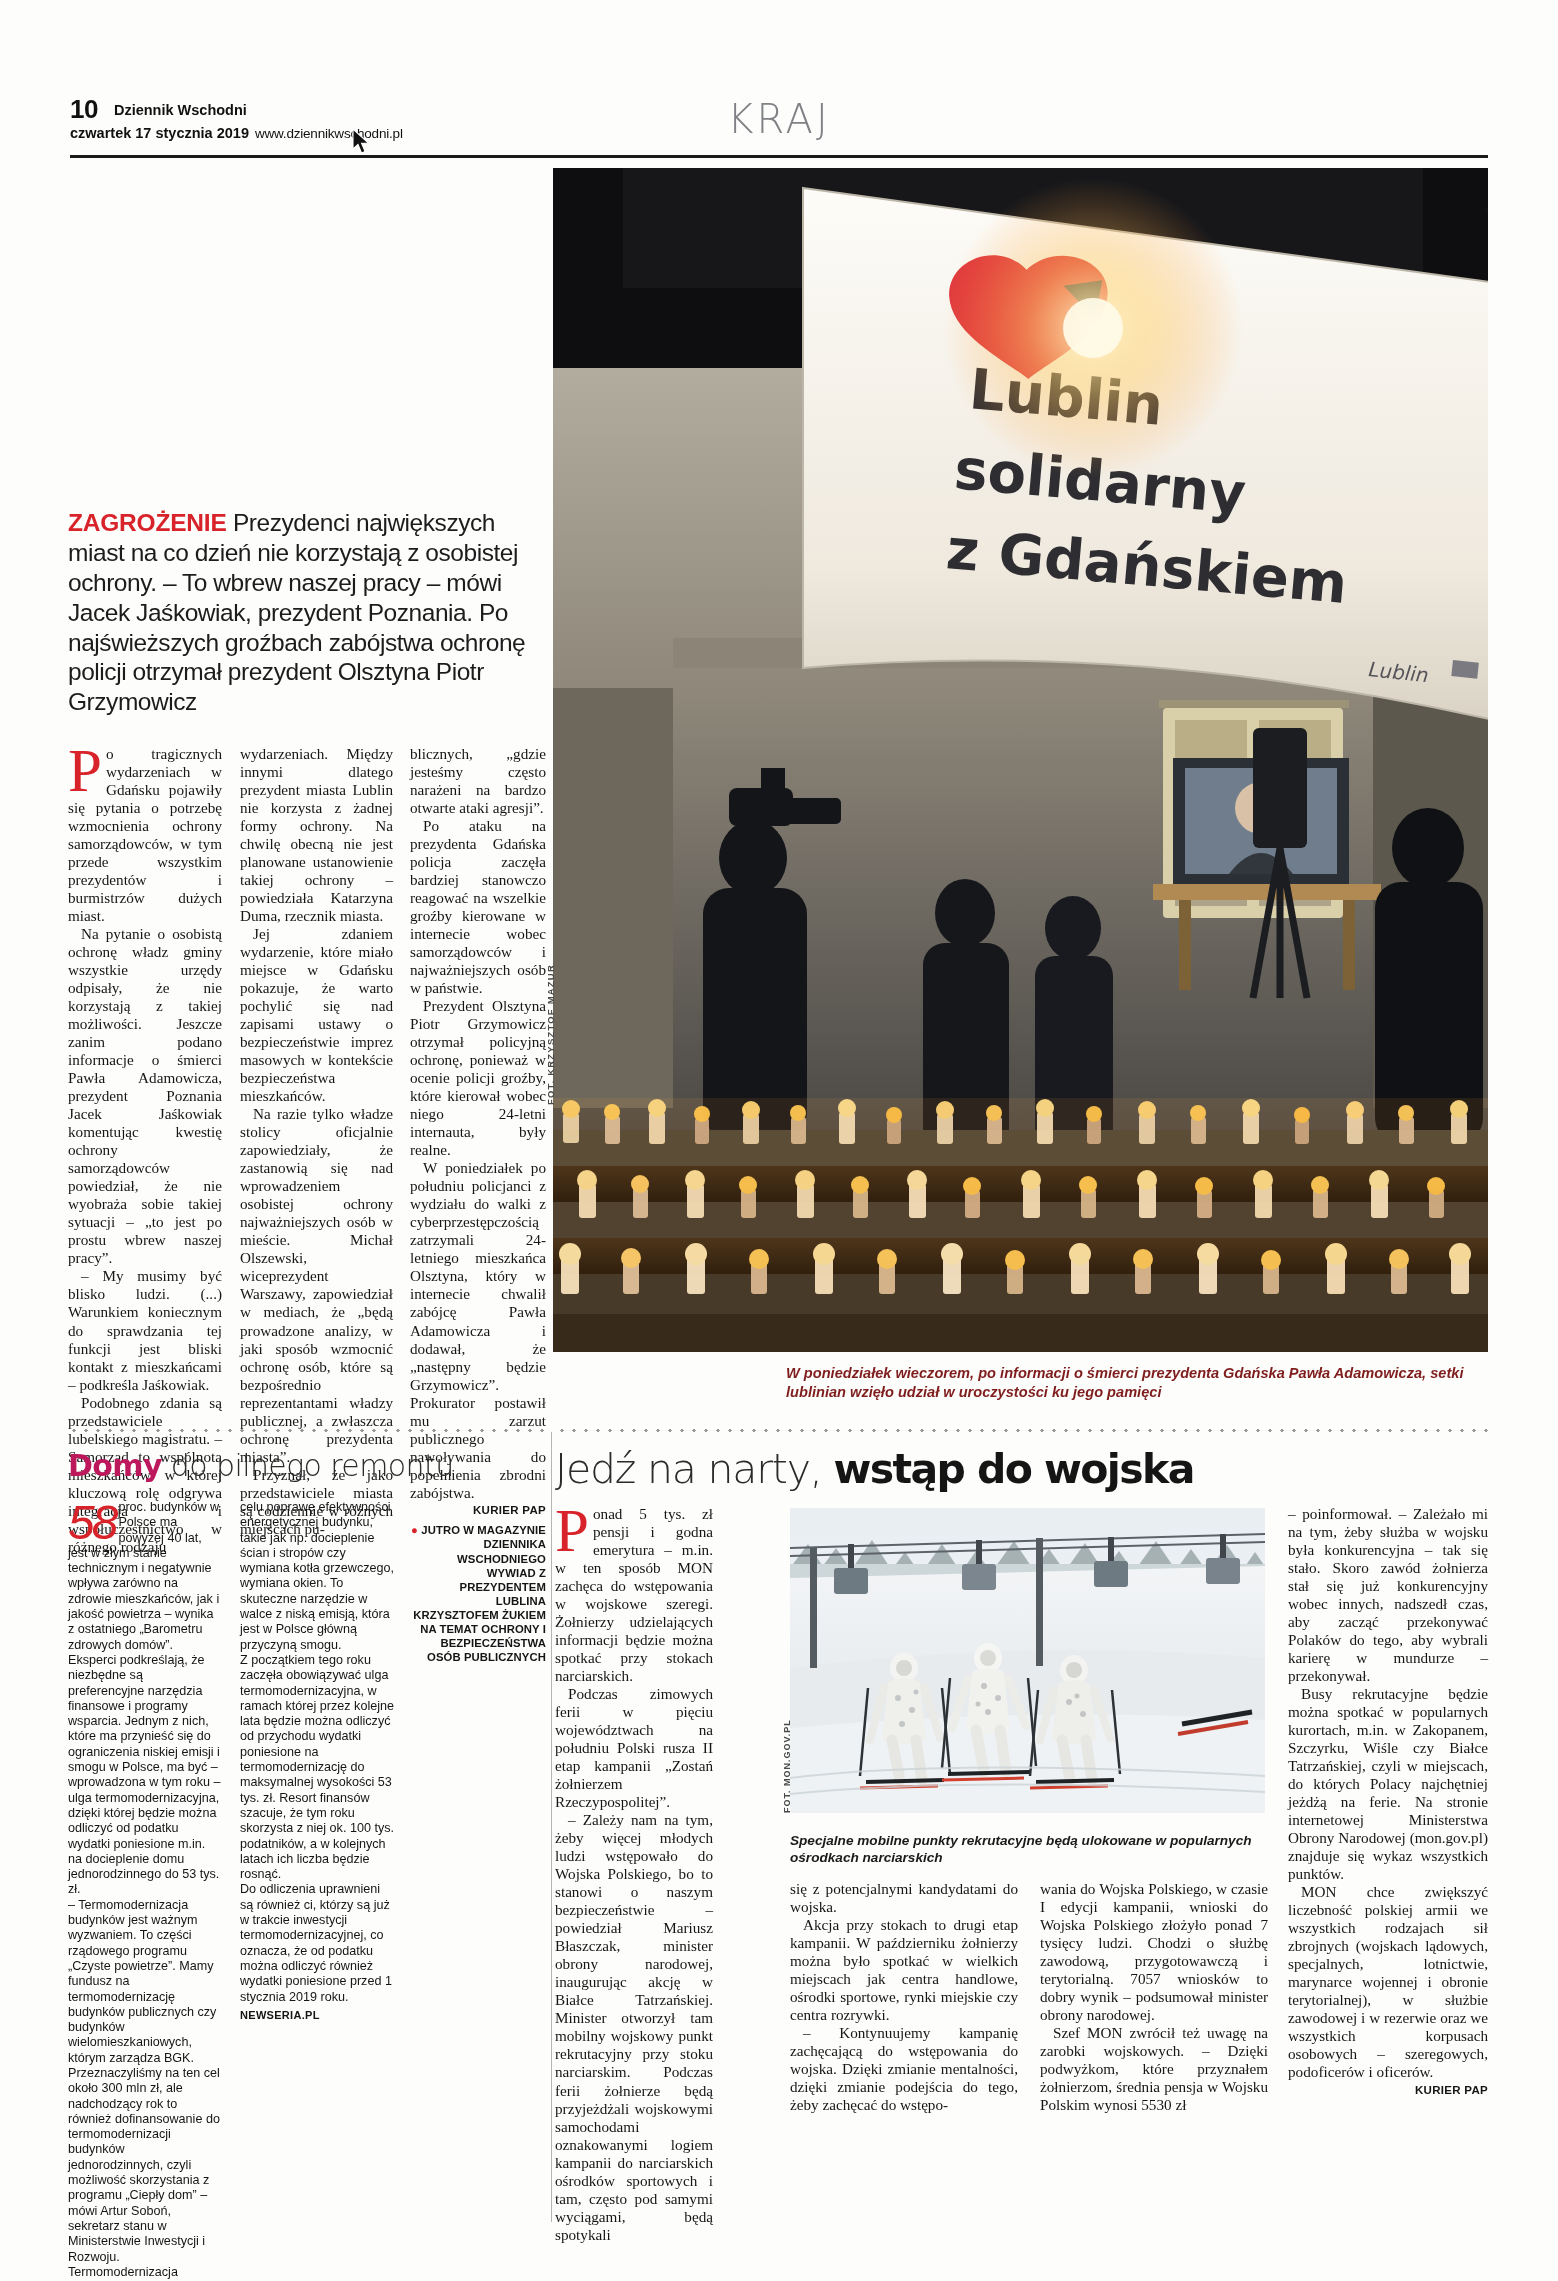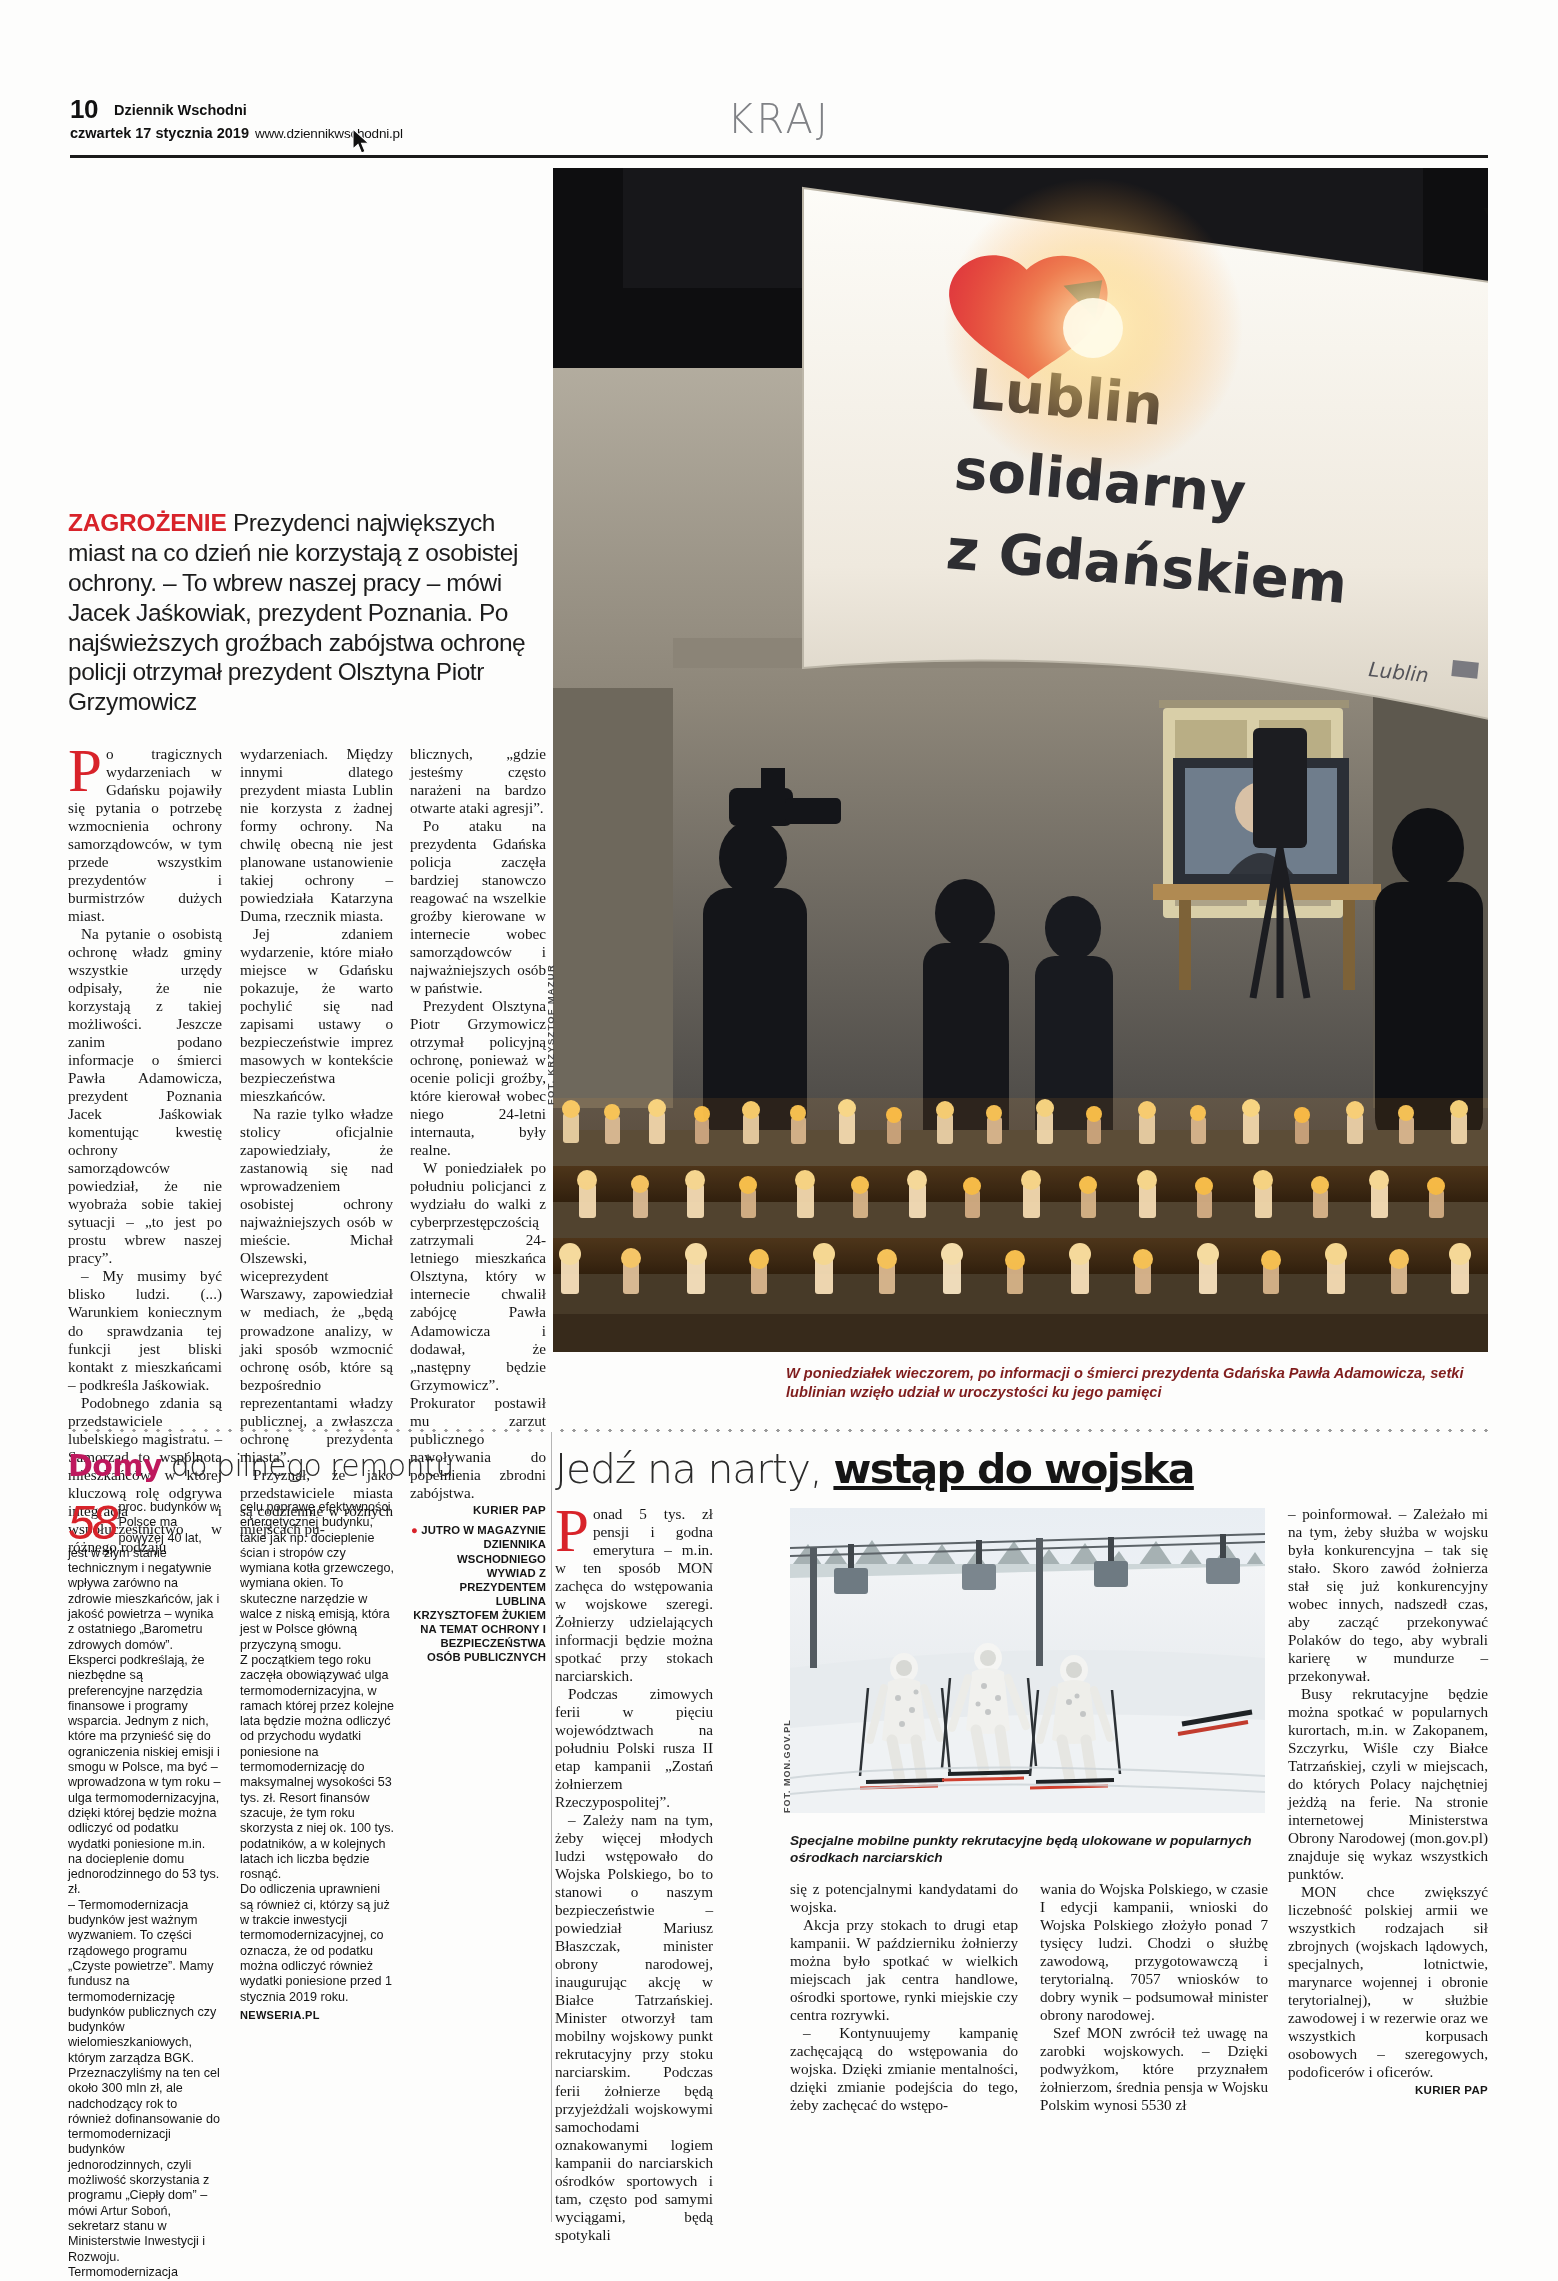--- a/index.html
+++ b/index.html
@@ -98,21 +98,21 @@
   .d1{position:absolute;left:68px;top:1500px;width:154px;}
   .d2{position:absolute;left:240px;top:1500px;width:154px;}
   .src{font-weight:bold;font-size:11px;letter-spacing:0.3px;margin-top:4px;}
 
   
   .h-narty{
     position:absolute;left:555px;top:1445px;width:960px;
     font-size:41px;color:#2b2b2b;font-weight:300;letter-spacing:-1.2px;
     font-family:"DejaVu Sans",sans-serif;white-space:nowrap;
   }
-  .h-narty b{font-weight:bold;color:#151515;letter-spacing:-1.6px;text-decoration:underline;}
+  .h-narty b{font-weight:bold;color:#151515;letter-spacing:-1.6px;}
   .n1{position:absolute;left:555px;top:1505px;width:158px;}
   .n2{position:absolute;left:790px;top:1880px;width:228px;}
   .n3{position:absolute;left:1040px;top:1880px;width:228px;}
   .n4{position:absolute;left:1288px;top:1505px;width:200px;}
   .colser{font-family:"Liberation Serif",serif;font-size:15.2px;line-height:1.185;
           color:#151515;text-align:justify;hyphens:auto;}
   .colser p{margin:0;text-indent:13px;}
   .colser p.first{text-indent:0;}
   .dropcap-p{
     float:left;font-family:"Liberation Serif",serif;color:#d8232a;

